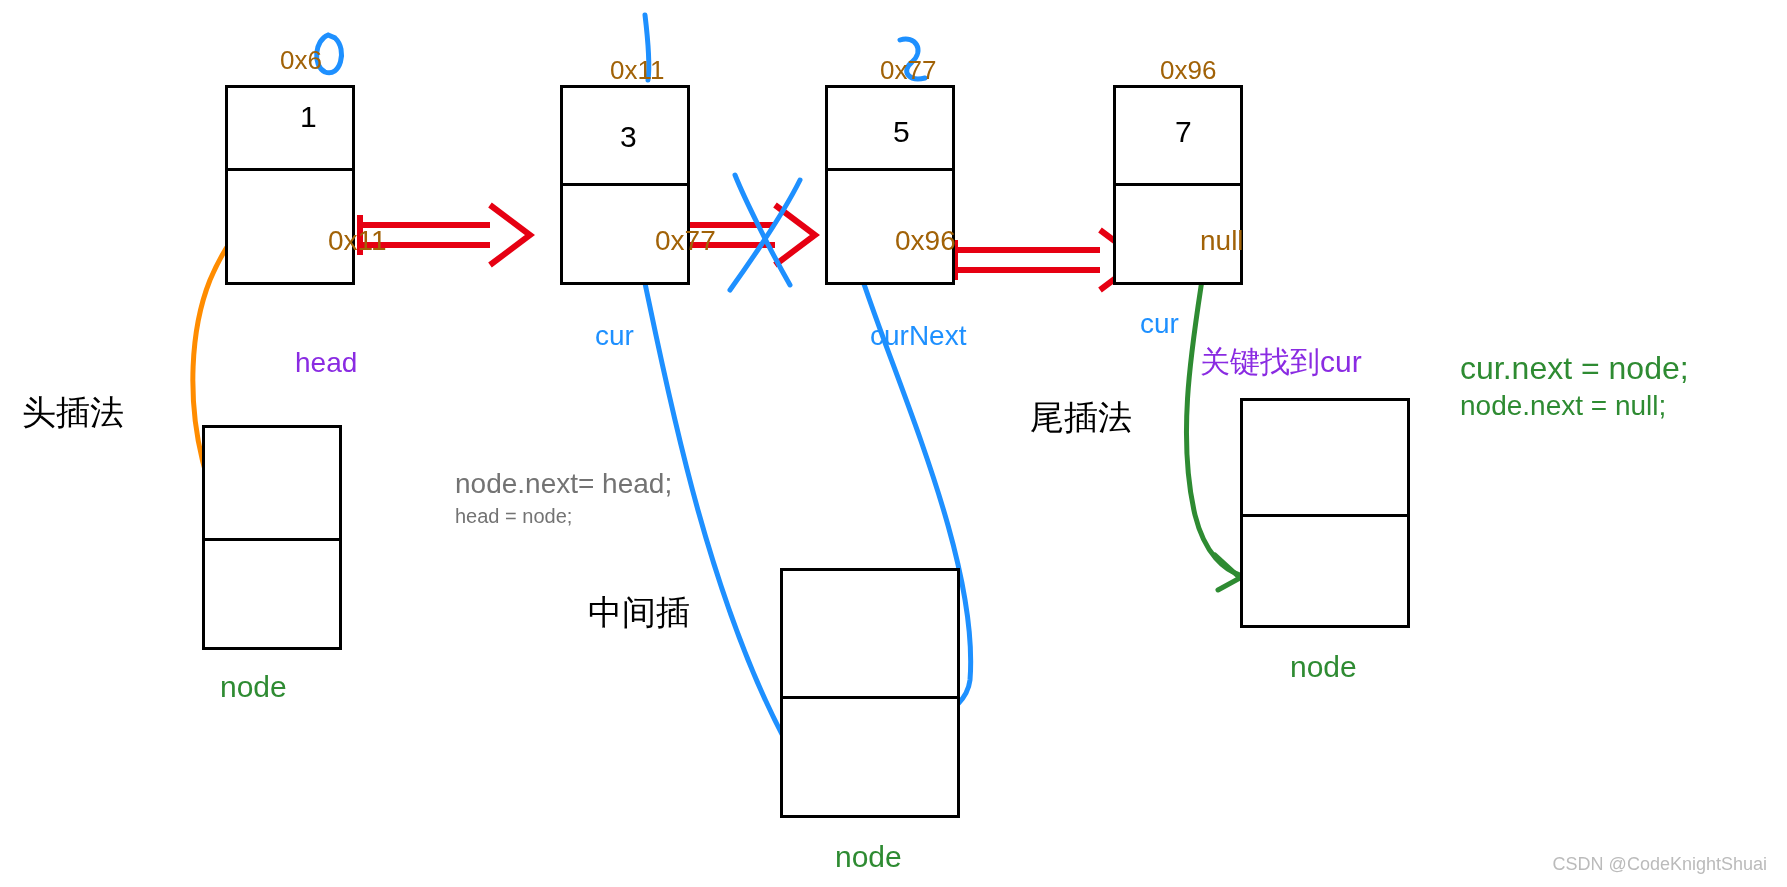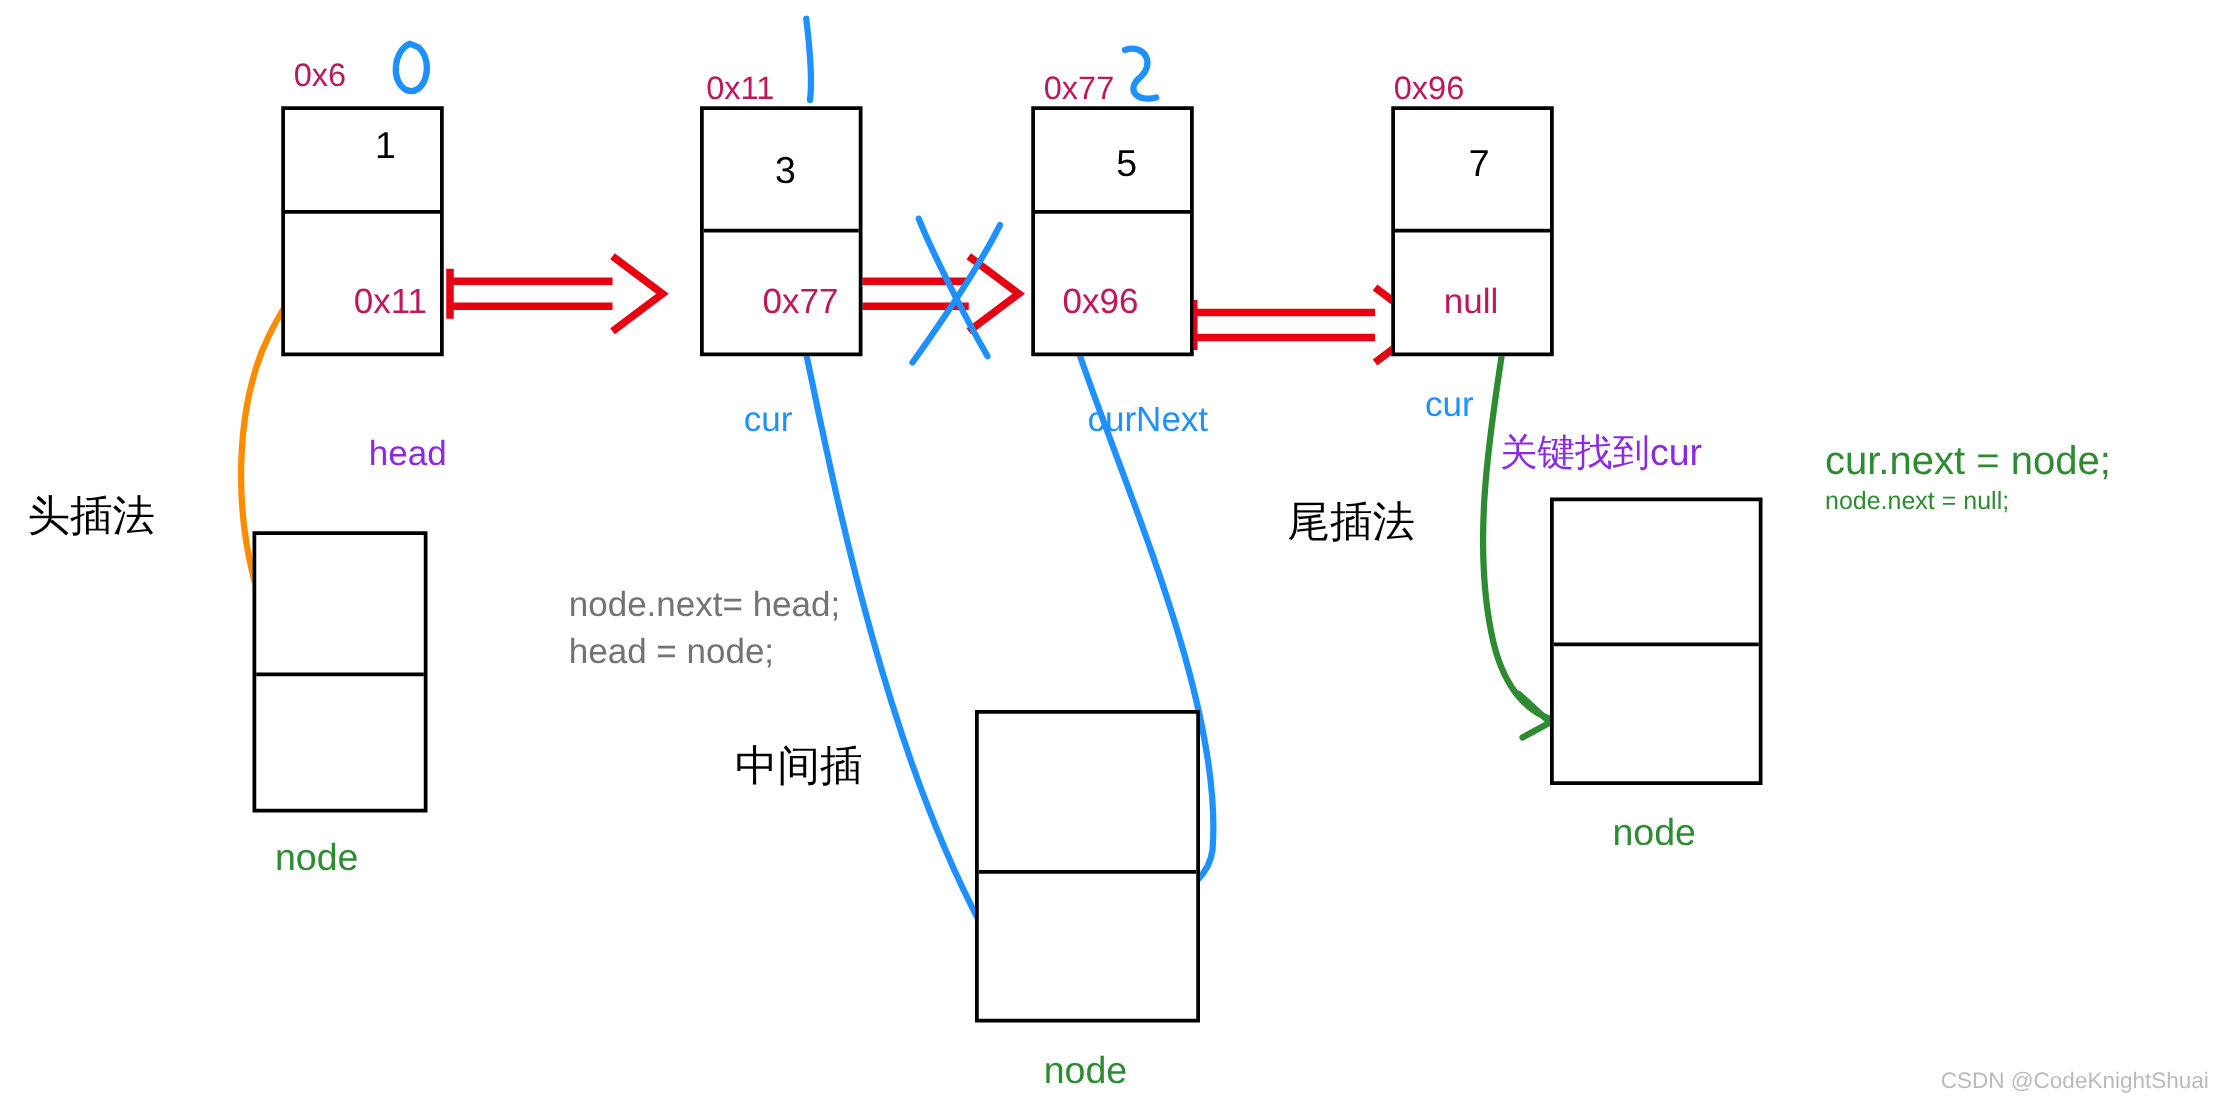--- a/index.html
+++ b/index.html
@@ -22,21 +22,21 @@
     position: absolute;
     left: 0;
     right: 0;
     height: 3px;
     background: #000;
   }
   .txt {
     position: absolute;
     white-space: pre;
   }
-  .red { color: #be185d; }
+  .red { color: #a16207; margin-left: 45px; }
   .purple { color: #8a2be2; margin-top: 32px; }
   .blue { color: #1e90ff; }
   .green { color: #2e8b32; }
   .orange { color: #737373; }
   .black { color: #000; }
   .watermark {
     position: absolute;
     right: 20px;
     bottom: 12px;
     color: #bbb;
@@ -133,29 +133,29 @@
 <span class="txt red" style="left:1155px; top:225px; font-size:28px;">null</span>
 <span class="txt blue" style="left:1140px; top:308px; font-size:28px;">cur</span>
 <span class="txt purple" style="left:1200px; top:310px; font-size:30px;">关键找到cur</span>
 
 <span class="txt black" style="left:22px; top:390px; font-size:34px;">头插法</span>
 <div class="node-box" style="left:202px; top:425px; width:140px; height:225px;">
   <div class="node-divider" style="top:110px"></div>
 </div>
 <span class="txt green" style="left:220px; top:670px; font-size:30px;">node</span>
 <span class="txt orange" style="left:455px; top:468px; font-size:28px;">node.next= head;</span>
-<span class="txt orange" style="left:455px; top:505px; font-size:28px;">head = node;</span>
+<span class="txt orange" style="left:455px; top:505px; font-size:20px;">head = node;</span>
 
 <span class="txt black" style="left:588px; top:590px; font-size:34px;">中间插</span>
 <div class="node-box" style="left:780px; top:568px; width:180px; height:250px;">
   <div class="node-divider" style="top:125px"></div>
 </div>
 <span class="txt green" style="left:835px; top:840px; font-size:30px;">node</span>
 
 <span class="txt black" style="left:1030px; top:395px; font-size:34px;">尾插法</span>
 <div class="node-box" style="left:1240px; top:398px; width:170px; height:230px;">
   <div class="node-divider" style="top:113px"></div>
 </div>
 <span class="txt green" style="left:1290px; top:650px; font-size:30px;">node</span>
 <span class="txt green" style="left:1460px; top:350px; font-size:32px;">cur.next = node;</span>
-<span class="txt green" style="left:1460px; top:390px; font-size:20px;text-align:center;">node.next = null;</span>
+<span class="txt green" style="left:1460px; top:390px; font-size:28px;text-align:center;">node.next = null;</span>
 
 <div class="watermark">CSDN @CodeKnightShuai</div>
 
 </body></html>

